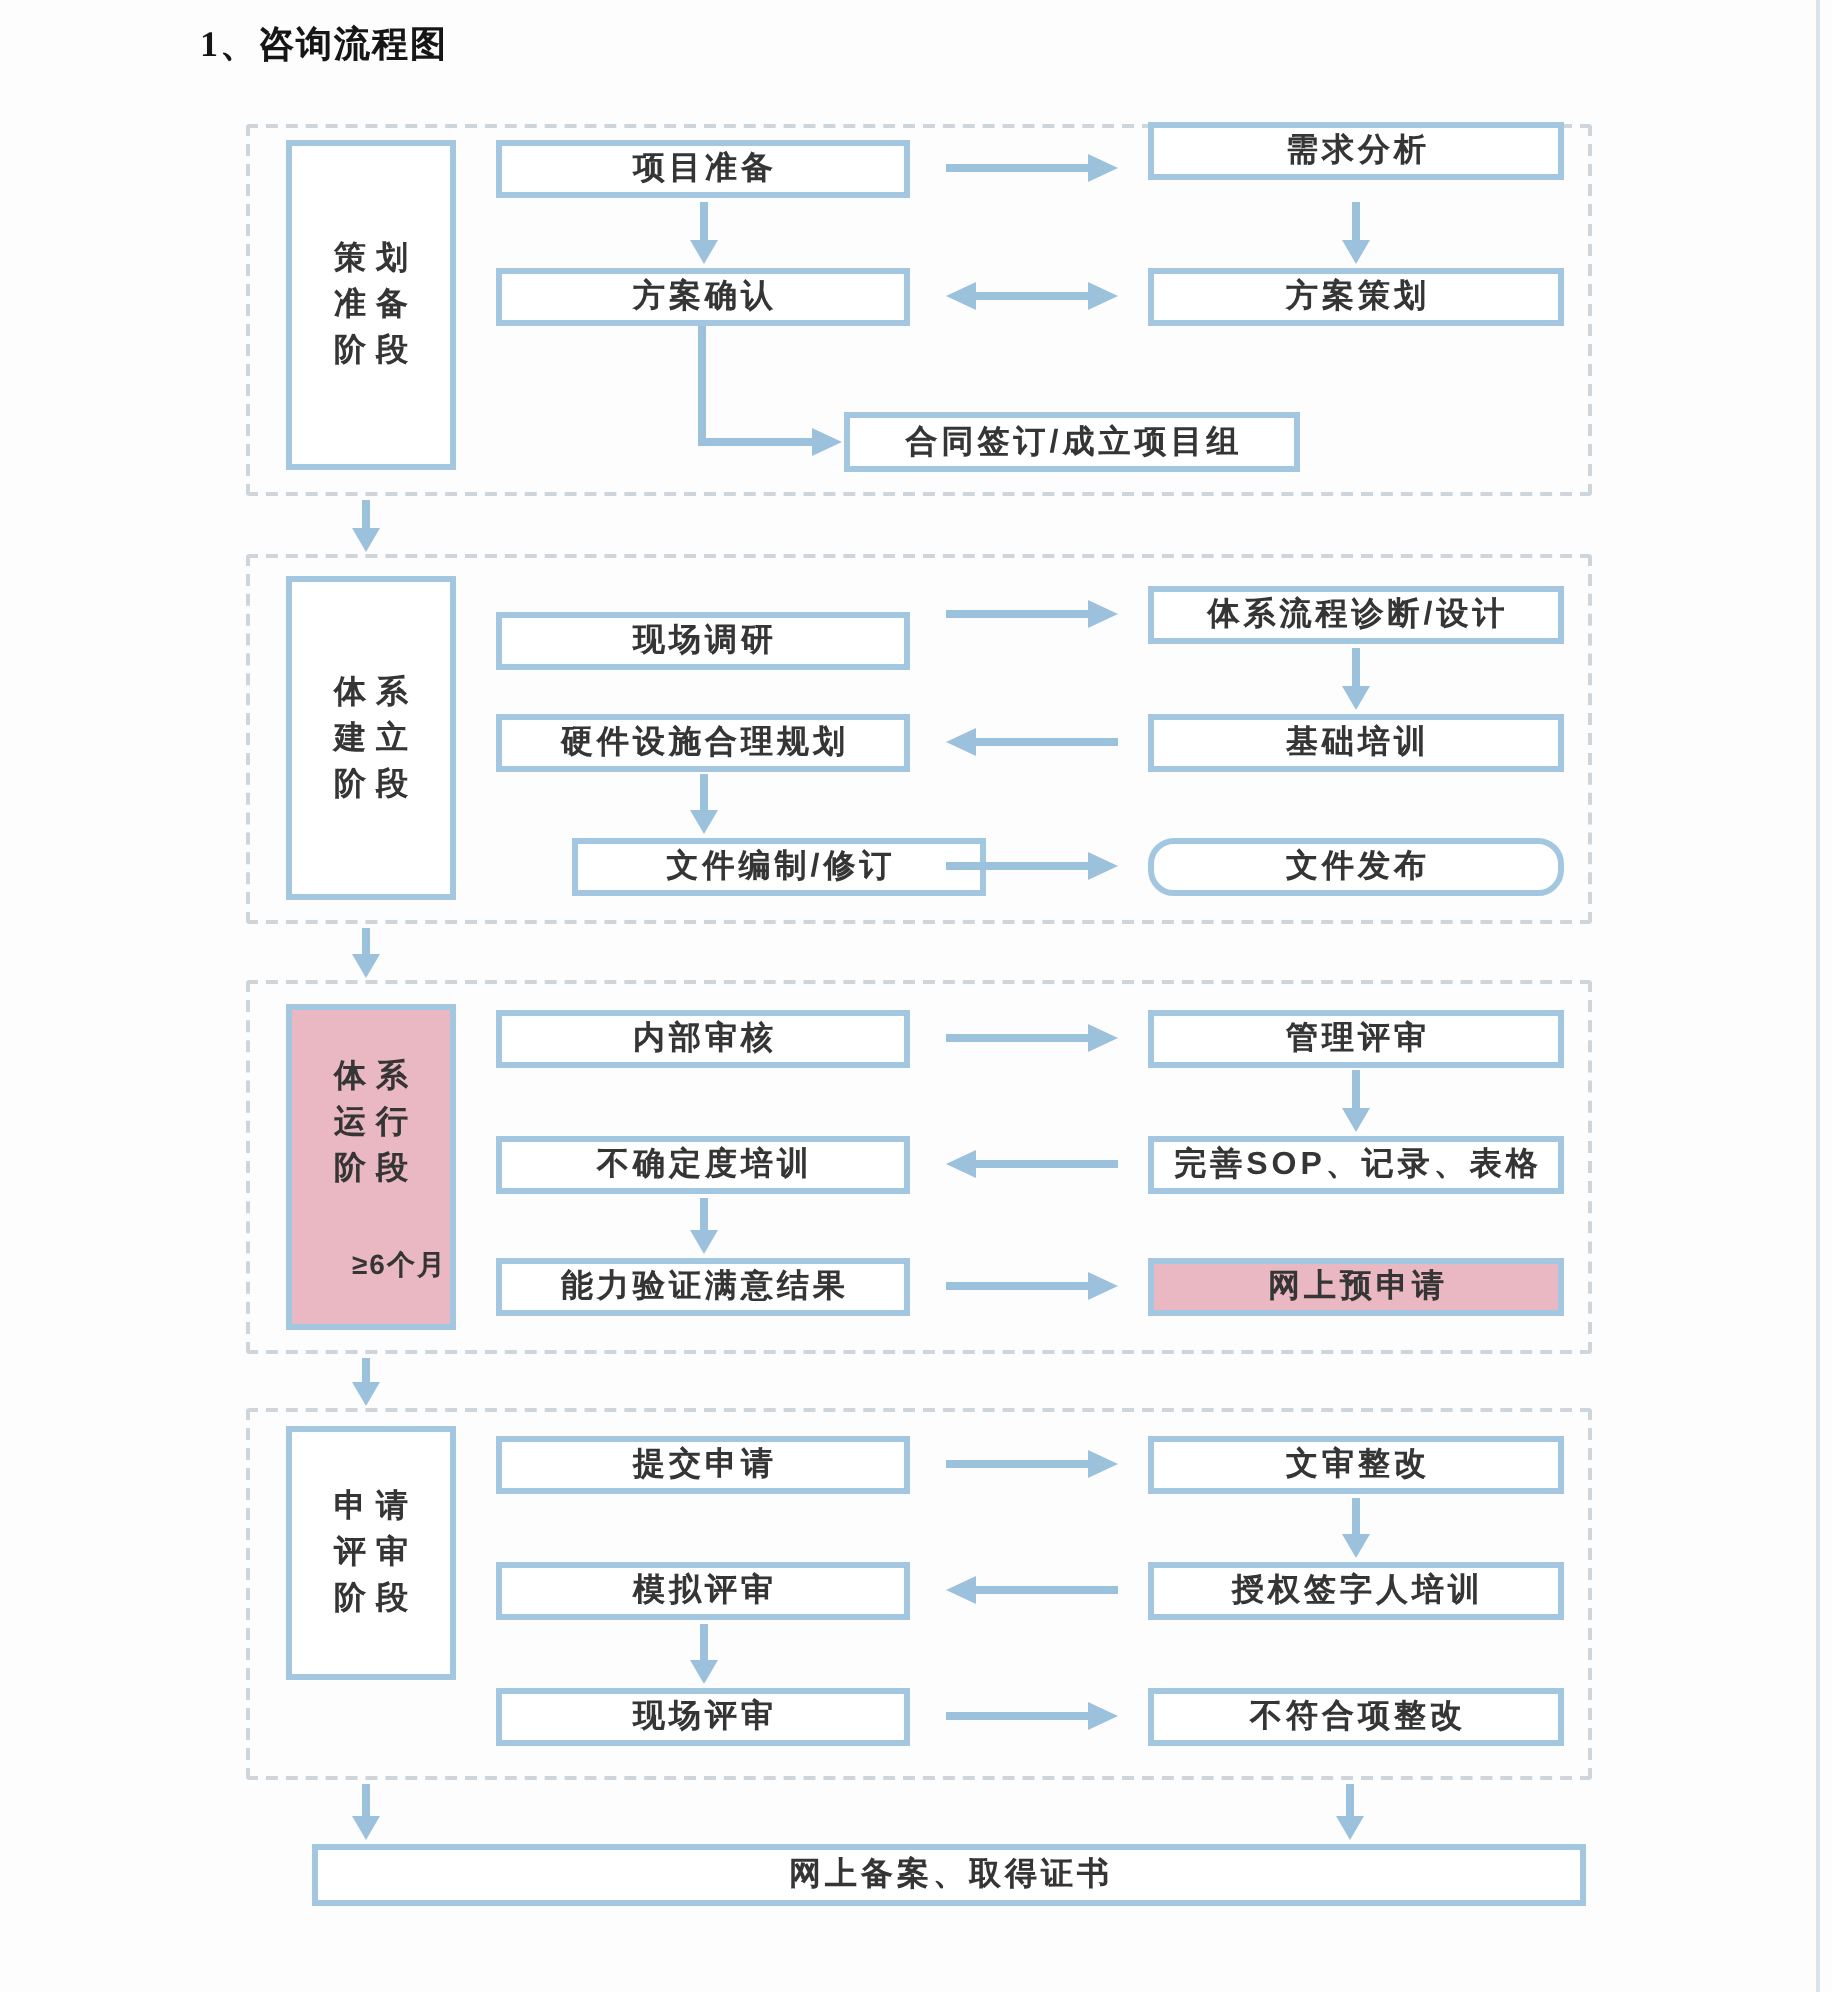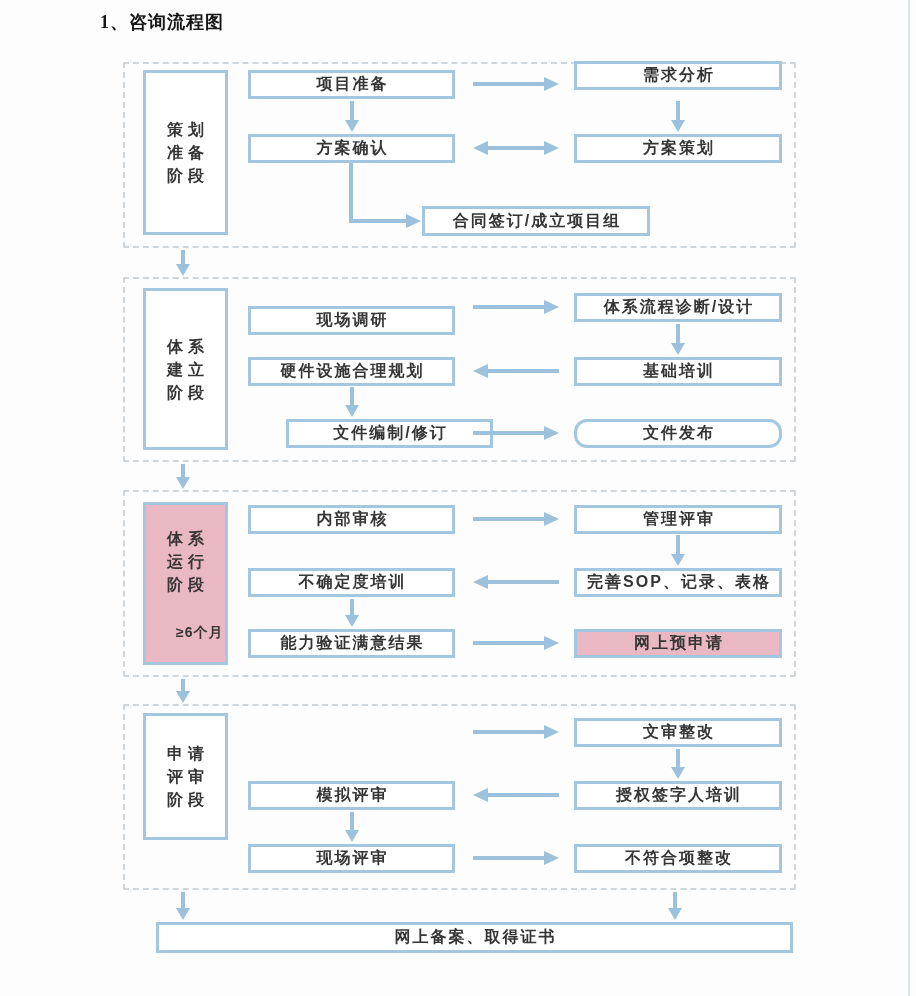--- a/index.html
+++ b/index.html
@@ -169,20 +169,21 @@
       <i class="sh"></i>
       <i class="hd"></i>
     </div>
 
   <div class="frame" style="top:704px;height:186px;"></div>
   <div class="slabel" style="top:713px;height:127px;">
     <div class="line">申请</div>
     <div class="line">评审</div>
     <div class="line">阶段</div>
   </div>
+  <div class="box col-l" style="top:718px;">提交申请</div>
   <div class="box col-l" style="top:781px;">模拟评审</div>
   <div class="box col-l" style="top:844px;">现场评审</div>
   <div class="box col-r" style="top:781px;">授权签字人培训</div>
   <div class="box col-r" style="top:718px;">文审整改</div>
   <div class="box col-r" style="top:844px;">不符合项整改</div>
 
   <div class="ah ar" style="left:473px;top:725px;">
       <i class="sh"></i>
       <i class="hd"></i>
     </div>

